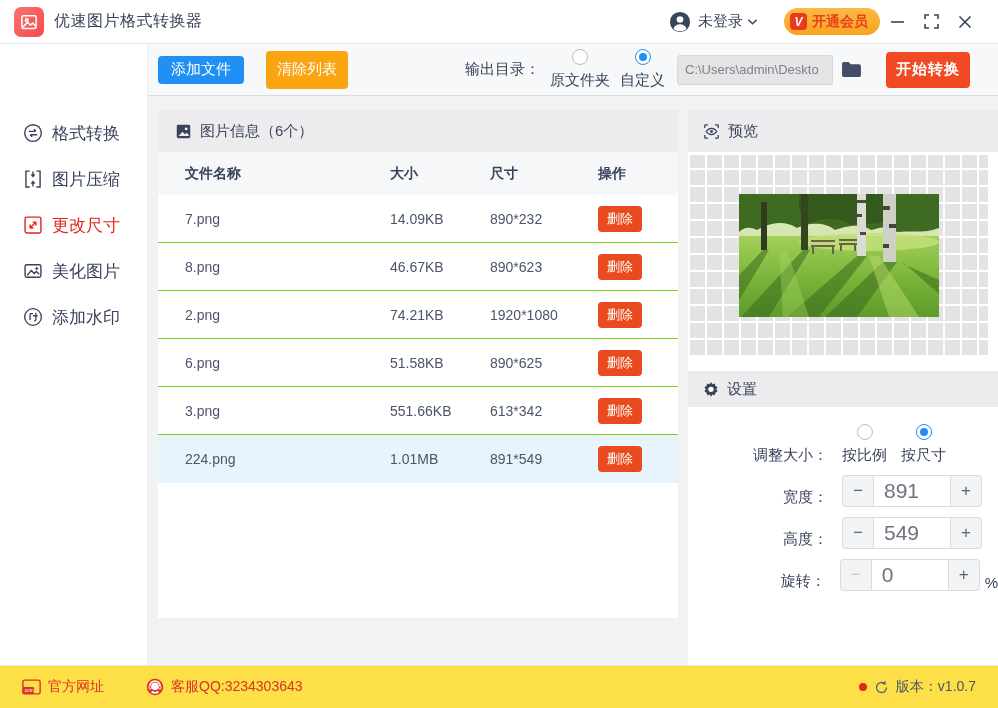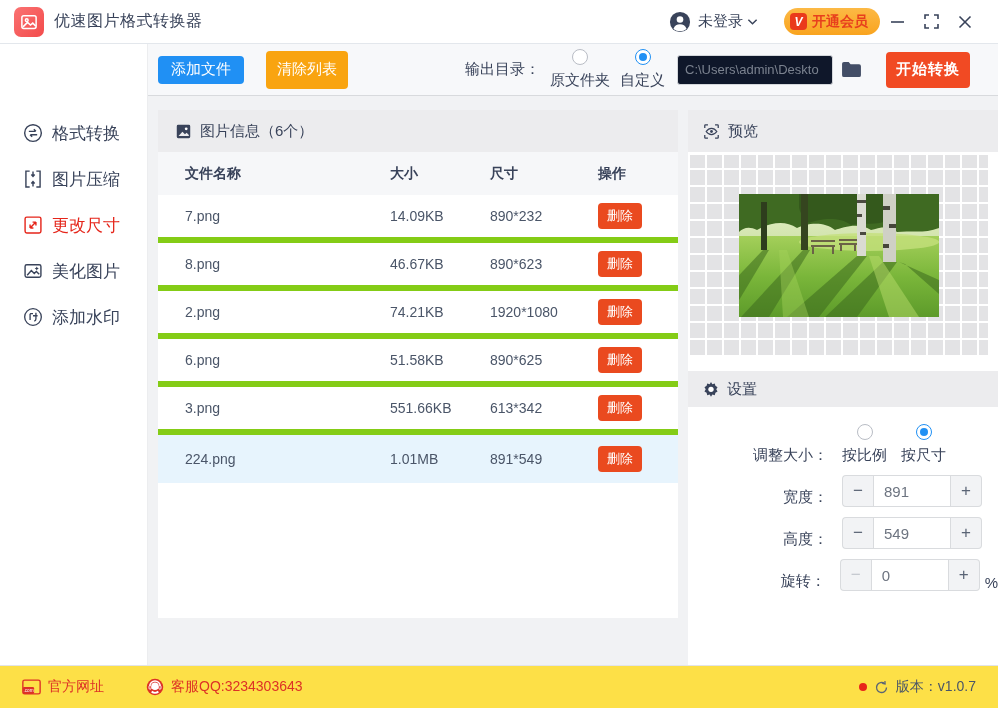--- a/index.html
+++ b/index.html
@@ -65,21 +65,21 @@
   .out-label { font-size:15px; color:#39435a; }
   .radio-row { display:flex; align-items:center; gap:6px; margin-left:10px; cursor:pointer;flex-direction:column; }
   .radio { width:16px; height:16px; border-radius:50%; border:1px solid #b9bdc5; background:#fff; position:relative; }
   .radio.checked { border:1px solid #2090f4; }
   .radio.checked::after {
     content:""; position:absolute; inset:3px; border-radius:50%; background:#2090f4;
   }
   .radio-label { font-size:15px; color:#39435a; }
   .path-input {
     width:156px; height:30px; margin-left:12px; border:1px solid #d4d7db; border-radius:3px;
-    background:#0f172a; font-size:13px; color:#7b828f; padding:0 7px; font-family:inherit;
+    background:#e5e5e5; font-size:13px; color:#7b828f; padding:0 7px; font-family:inherit;
   }
   .folder-btn { background:transparent; border:none; cursor:pointer; margin-left:8px; display:flex; }
   .btn-start { background:#f14a23; height:36px; padding:0 10px; margin-left:24px; font-weight:bold; letter-spacing:1px; }
 
   .content { flex:1; display:flex; min-height:0; position:relative; }
 
   
   .file-panel {
     position:absolute; left:10px; top:14px; width:520px; height:508px;
     background:#fff; display:flex; flex-direction:column;
@@ -87,21 +87,21 @@
   .panel-head {
     height:42px; flex:0 0 42px; background:#ececee; display:flex; align-items:center;
     padding-left:17px; gap:8px; font-size:15px; color:#39435a;
   }
   .thead { height:43px; flex:0 0 43px; background:#f6f7f9; display:flex; align-items:center; font-size:14px; font-weight:bold; color:#39435a; }
   .col-name { width:232px; padding-left:27px; }
   .col-size { width:100px; }
   .col-dims { width:108px; }
   .col-act  { flex:1; }
   .tbody { flex:1; overflow:hidden; }
-  .trow { height:48px; display:flex; align-items:center; font-size:14px; color:#4a5568; border-bottom:6px solid #84cc16; background:#fff; }
+  .trow { height:48px; display:flex; align-items:center; font-size:14px; color:#4a5568; border-bottom:1px solid #84cc16; background:#fff; }
   .trow.selected { background:#e7f4fd; border-bottom:1px solid #e7f4fd; }
   .btn-del { background:#ea4a1f; height:26px; padding:0 9px; font-size:13px; border-radius:4px; }
 
   
   .right-panel {
     position:absolute; left:540px; top:14px; right:0; bottom:0;
     background:#fff; display:flex; flex-direction:column;
   }
   .right-panel .panel-head { padding-left:15px; }
   .checker {
@@ -125,21 +125,21 @@
   .set-row .stepper { margin-top:0; }
   .step-row { margin-top:10px; }
   .step-btn {
     width:31px; height:32px; background:#f2f3f5; border:1px solid #d9dbde; cursor:pointer;
     font-size:17px; color:#5a6475; font-family:inherit; display:flex; align-items:center; justify-content:center;
   }
   .step-btn.minus { border-radius:4px 0 0 4px; border-right:none; }
   .step-btn.plus  { border-radius:0 4px 4px 0; border-left:none; }
   .step-btn.disabled { color:#c4c8ce; cursor:default; }
   .step-input {
-    width:78px; height:32px; border:1px solid #d9dbde; background:#fff; font-size:15px; color:#6d7480;
+    width:78px; height:32px; border:1px solid #d9dbde; background:#fff; font-size:21px; color:#6d7480;
     padding:0 10px; font-family:inherit;
   }
   .unit { font-size:15px; color:#39435a; margin-left:5px; }
 
   
   .footer {
     height:43px; flex:0 0 43px; background:#fde047; border-top:1px solid #e2e4e7;
     display:flex; align-items:center; padding:0 22px;text-align:right;
   }
   .foot-link { display:flex; align-items:center; gap:7px; color:#dd3126; font-size:14px; cursor:pointer; }

